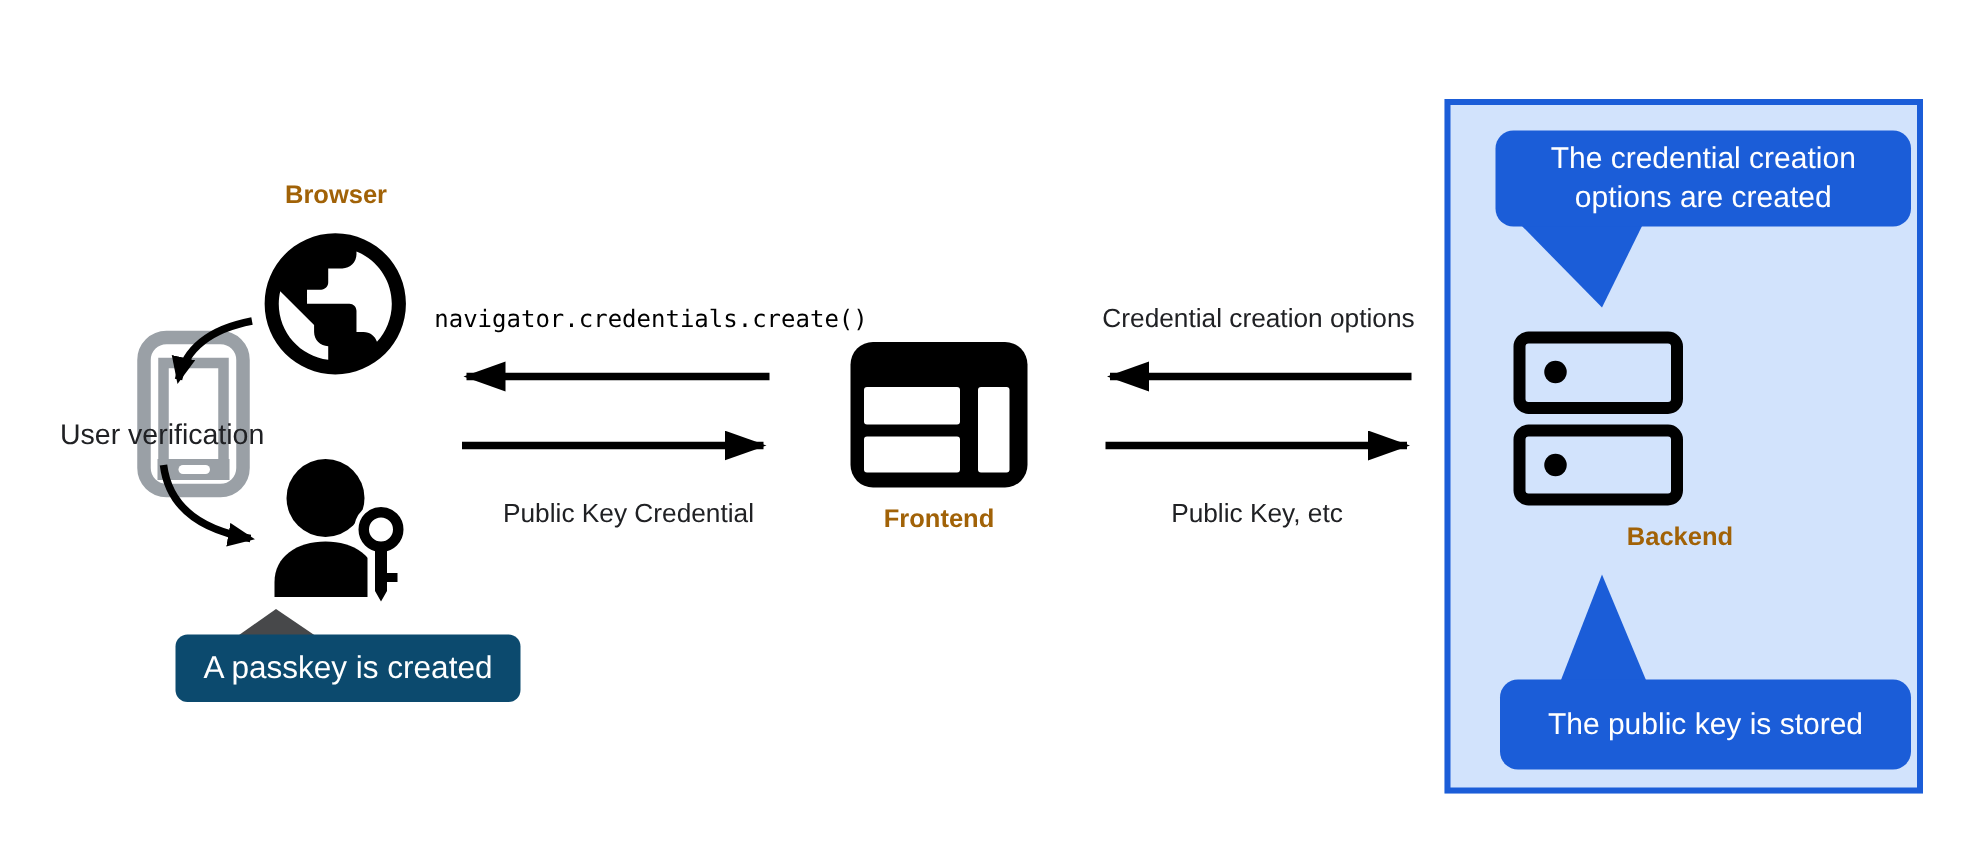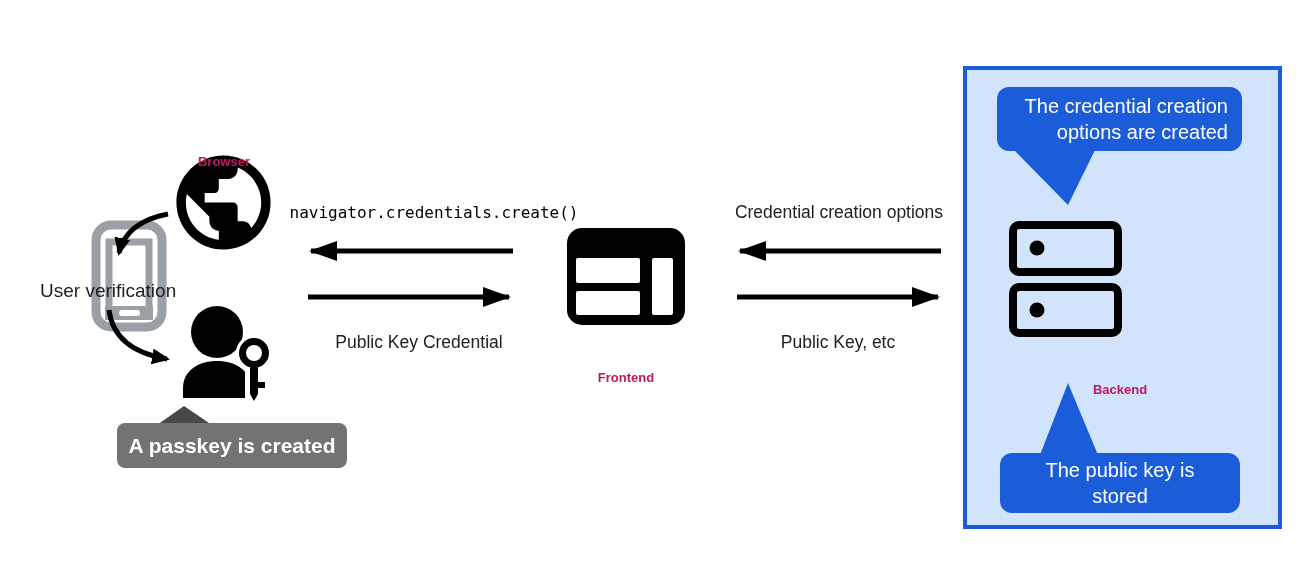--- a/index.html
+++ b/index.html
@@ -2,38 +2,38 @@
 <html><head>
 <meta charset="utf-8">
 <style>
   html,body{margin:0;padding:0;background:#fff;}
   .canvas{
     position:relative;width:1310px;height:568px;background:#ffffff;
     font-family:"Liberation Sans",sans-serif;overflow:hidden;color:#202124;
   }
   .abs{position:absolute;}
   .ctr{transform:translateX(-50%);text-align:center;}
-  .node-label{font-weight:bold;font-size:13px;color:#be185d;white-space:nowrap;margin-top:34px;}
+  .node-label{font-weight:bold;font-size:17px;color:#a16207;white-space:nowrap;}
   .msg-label{font-size:17.5px;color:#202124;white-space:nowrap;}
   .code-label{font-family:"DejaVu Sans Mono",monospace;font-size:16px;color:#000;white-space:nowrap;}
   .panel{
     position:absolute;left:963px;top:66px;width:319px;height:463px;
     box-sizing:border-box;background:#d2e3fc;border:4px solid #1b5dd8;
   }
   .bubble{
     position:absolute;background:#1b5dd8;color:#ffffff;border-radius:12px;
     display:flex;align-items:center;justify-content:center;text-align:center;
     font-size:20px;line-height:26px;z-index:3;
   }
-  .bubble.top{left:997px;top:87px;width:245px;height:64px;padding:0 14px;box-sizing:border-box;text-align:right;}
-  .bubble.bottom{left:1000px;top:453px;width:240px;height:60px;padding:0 16px;box-sizing:border-box;}
+  .bubble.top{left:997px;top:87px;width:277px;height:64px;padding:0 14px;box-sizing:border-box;}
+  .bubble.bottom{left:1000px;top:453px;width:274px;height:60px;padding:0 16px;box-sizing:border-box;}
   .tooltip{
     position:absolute;left:117px;top:423px;width:230px;height:45px;
-    background:#737373;color:#fff;border-radius:8px;font-size:21px;
-    display:flex;align-items:center;justify-content:center;text-align:center;z-index:3;font-weight:bold;
+    background:#0c4a6e;color:#fff;border-radius:8px;font-size:21px;
+    display:flex;align-items:center;justify-content:center;text-align:center;z-index:3;
   }
   svg.overlay{position:absolute;left:0;top:0;z-index:2;}
   .txt{z-index:4;}
 </style>
 </head>
 <body>
 
 <div class="canvas">
 
   <div class="panel"></div>

